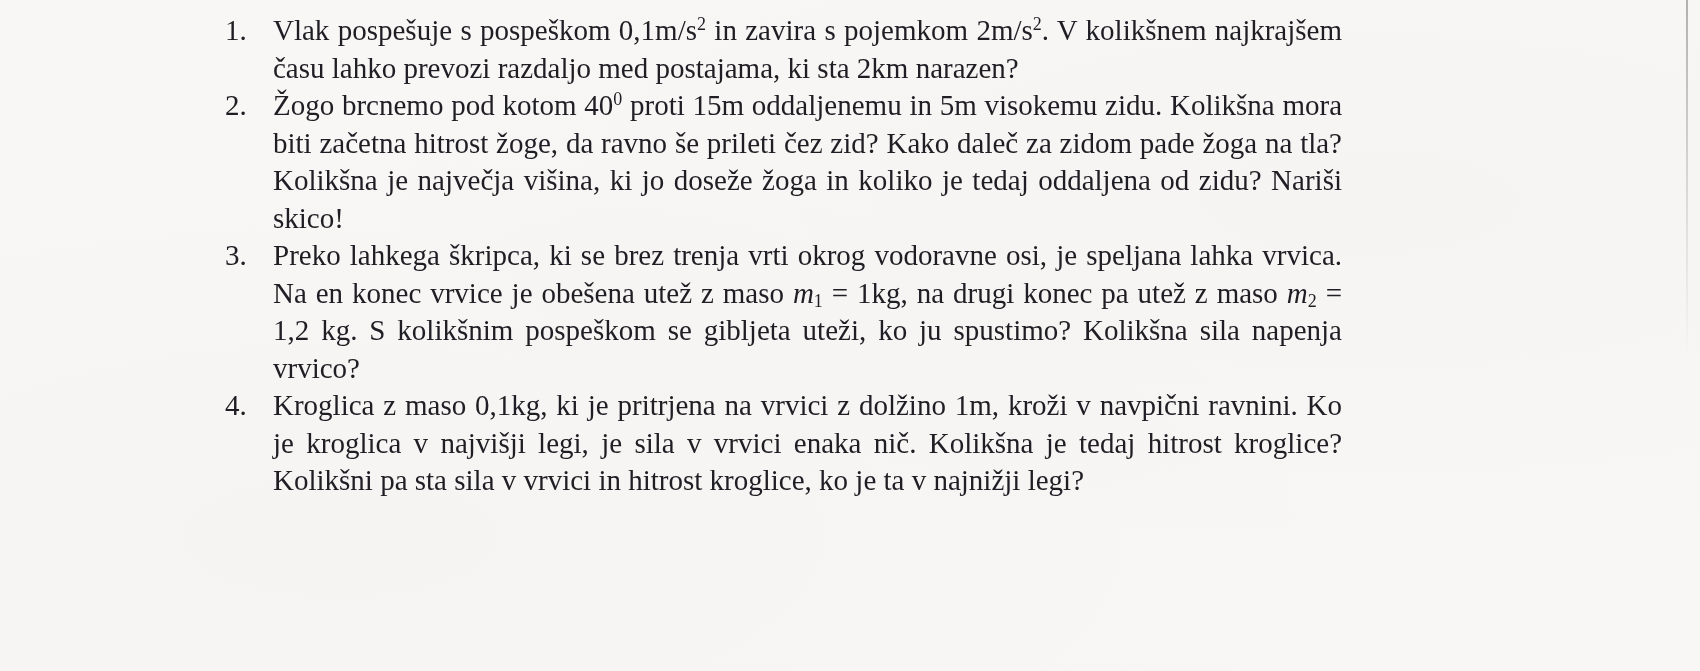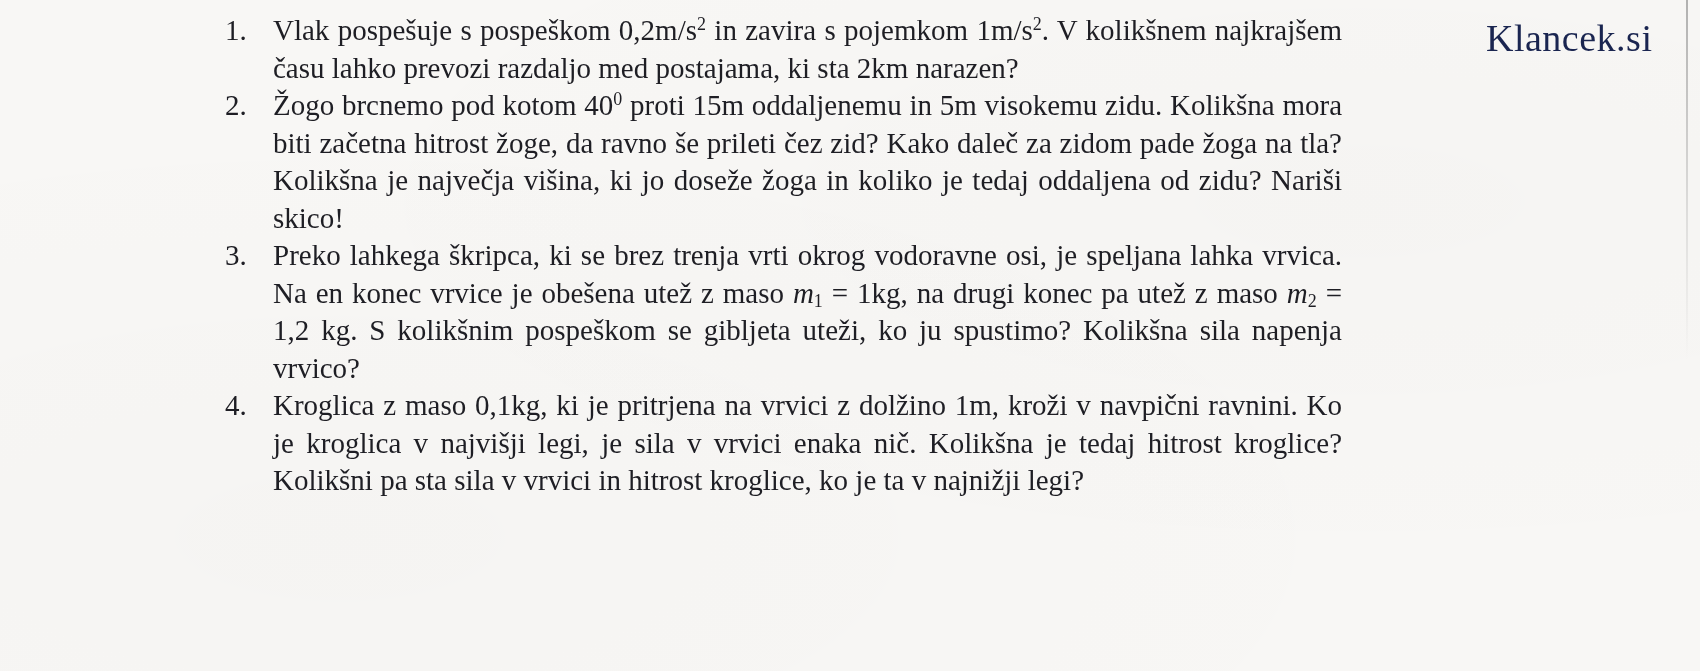--- a/index.html
+++ b/index.html
@@ -81,25 +81,24 @@
     width: 2px;
     height: 360px;
     background: linear-gradient(to bottom, rgba(120,120,120,0.55), rgba(150,150,150,0.25) 60%, rgba(160,160,160,0));
     pointer-events: none;
   }
 </style>
 </head>
 <body>
 
 <div class="page" style="background: rgb(248, 247, 245);">
-  <div class="logo" style="color: rgb(26, 37, 80);">Klancek.si</div>
   <ol class="problems" style="color: rgb(30, 30, 36);">
       <li class="problem-item">
         <span class="problem-number">1.</span>
-        <span class="problem-text"><span>Vlak pospešuje s pospeškom 0,2m/s</span><span class="seg-sup">2</span><span> in zavira s pojemkom 1m/s</span><span class="seg-sup">2</span><span>. V kolikšnem najkrajšem času lahko prevozi razdaljo med postajama, ki sta 2km narazen?</span></span>
+        <span class="problem-text"><span>Vlak pospešuje s pospeškom 0,1m/s</span><span class="seg-sup">2</span><span> in zavira s pojemkom 2m/s</span><span class="seg-sup">2</span><span>. V kolikšnem najkrajšem času lahko prevozi razdaljo med postajama, ki sta 2km narazen?</span></span>
       </li>
       <li class="problem-item">
         <span class="problem-number">2.</span>
         <span class="problem-text"><span>Žogo brcnemo pod kotom 40</span><span class="seg-sup">0</span><span> proti 15m oddaljenemu in 5m visokemu zidu. Kolikšna mora biti začetna hitrost žoge, da ravno še prileti čez zid? Kako daleč za zidom pade žoga na tla? Kolikšna je največja višina, ki jo doseže žoga in koliko je tedaj oddaljena od zidu? Nariši skico!</span></span>
       </li>
       <li class="problem-item">
         <span class="problem-number">3.</span>
         <span class="problem-text"><span>Preko lahkega škripca, ki se brez trenja vrti okrog vodoravne osi, je speljana lahka vrvica. Na en konec vrvice je obešena utež z maso </span><span class="seg-italic">m</span><span class="seg-sub">1</span><span> = 1kg, na drugi konec pa utež z maso </span><span class="seg-italic">m</span><span class="seg-sub">2</span><span> = 1,2 kg. S kolikšnim pospeškom se gibljeta uteži, ko ju spustimo? Kolikšna sila napenja vrvico?</span></span>
       </li>
       <li class="problem-item">

